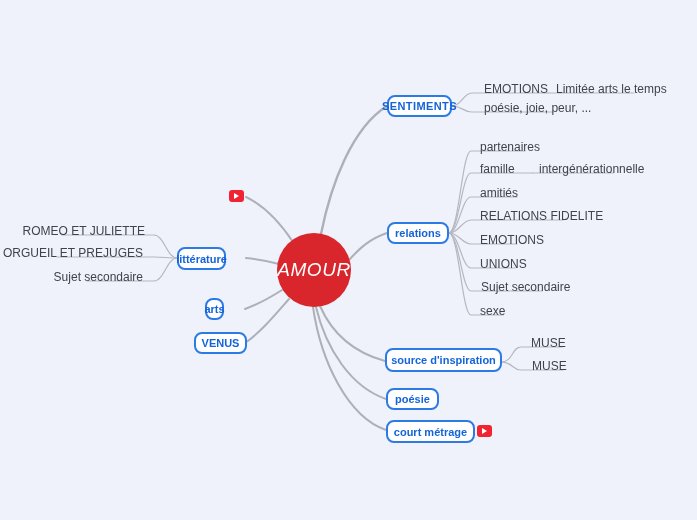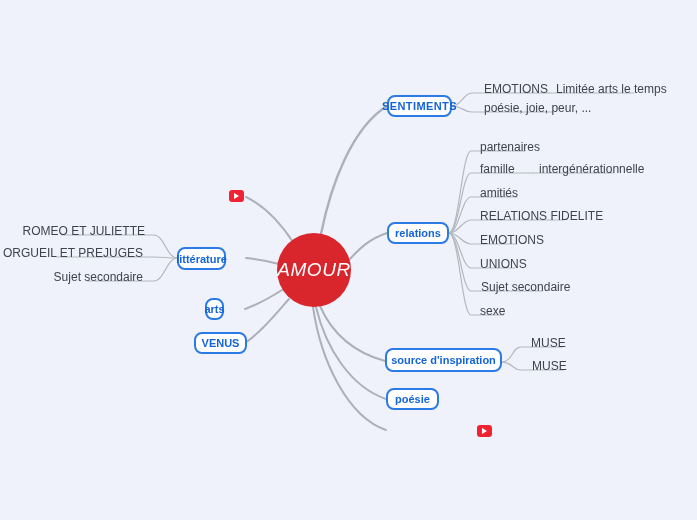--- a/index.html
+++ b/index.html
@@ -80,20 +80,23 @@
   </div>
   <div class="node" style="left:194px;top:332px;width:53px;height:22px">
     <span class="nlabel">VENUS</span>
   </div>
   <div class="node" style="left:385px;top:348px;width:117px;height:24px">
     <span class="nlabel">source d'inspiration</span>
   </div>
   <div class="node" style="left:386px;top:388px;width:53px;height:22px">
     <span class="nlabel">poésie</span>
   </div>
+  <div class="node" style="left:386px;top:420px;width:89px;height:23px">
+    <span class="nlabel">court métrage</span>
+  </div>
   <div class="yt" style="left:477px;top:425px">
       <i></i>
     </div>
 
   <span class="leaf" style="left:484px;top:82px">EMOTIONS</span>
   <span class="leaf" style="left:556px;top:82px">Limitée arts le temps</span>
   <span class="leaf" style="left:484px;top:101px">poésie, joie, peur, ...</span>
 
   <span class="leaf" style="left:480px;top:140px">partenaires</span>
   <span class="leaf" style="left:480px;top:162px">famille</span>

